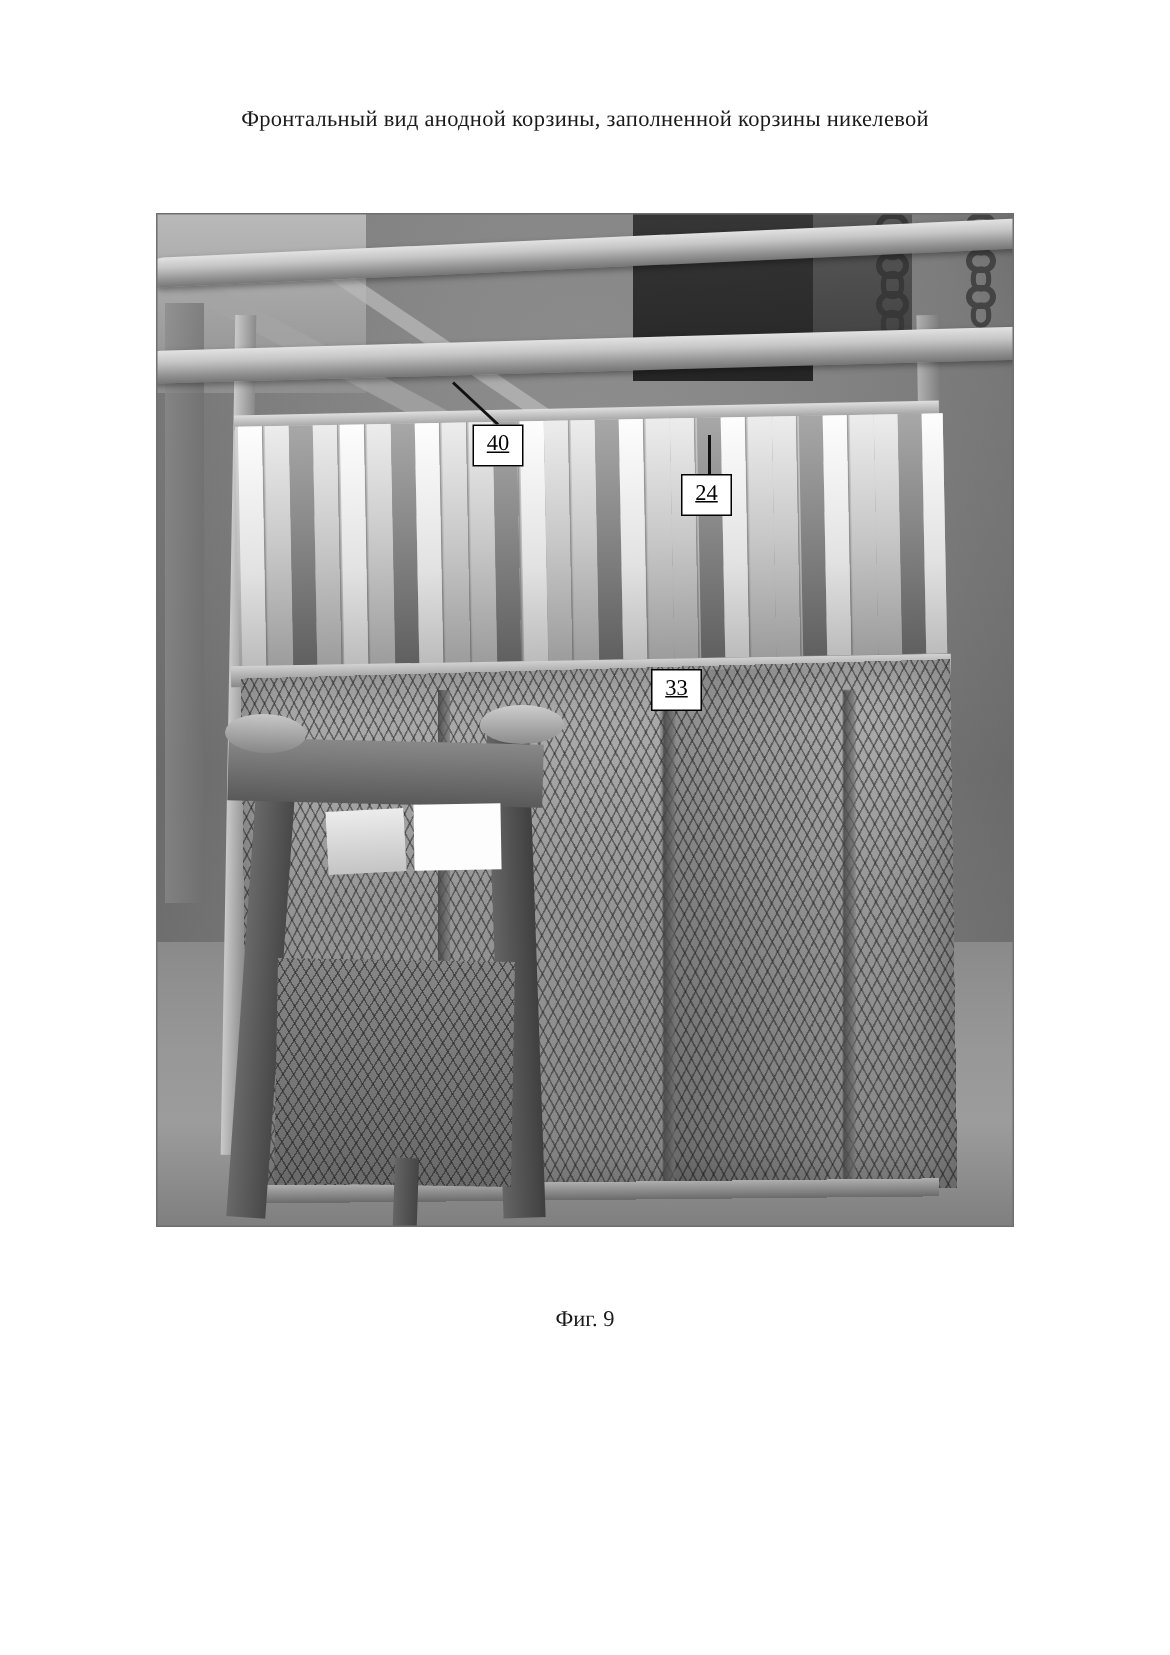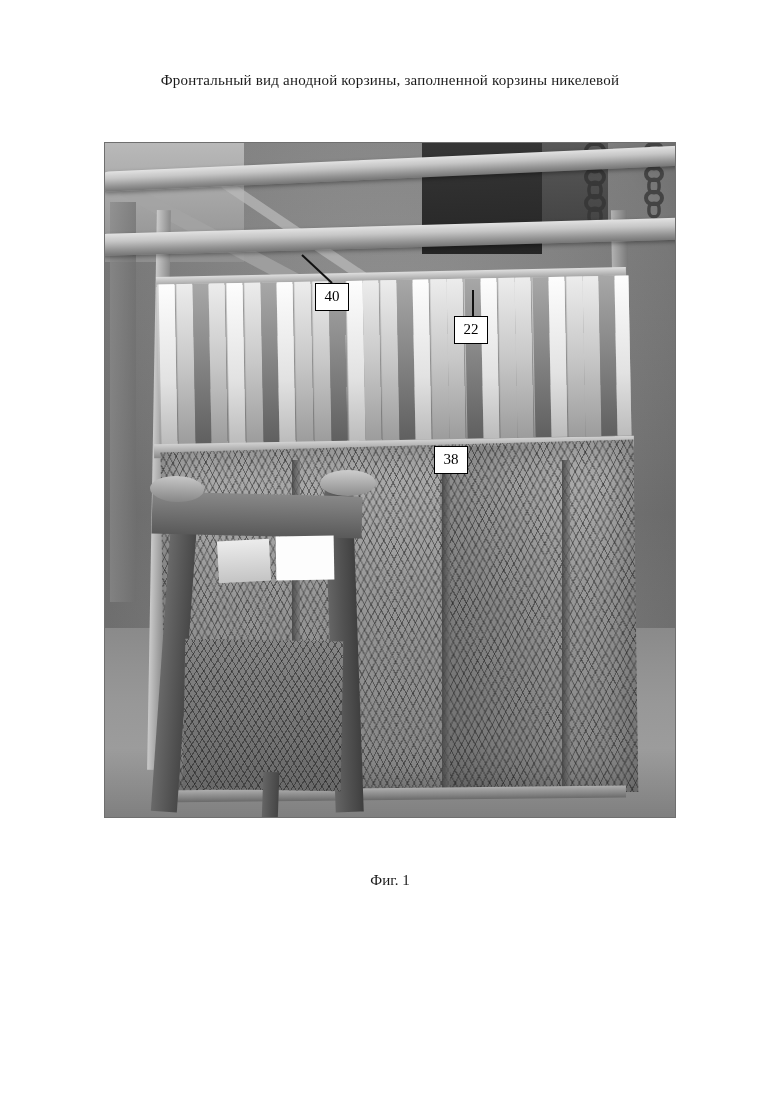--- a/index.html
+++ b/index.html
@@ -316,20 +316,21 @@
     position: absolute;
     background: #ffffff;
     border: 1px solid #000000;
     font-family: "Liberation Serif", serif;
     font-size: 15px;
     line-height: 1;
     color: #000;
     padding: 5px 8px 6px 8px;
     text-align: center;
     min-width: 16px;
+    text-decoration: underline;
   }
   .callout-40 { left: 211px; top: 141px; }
   .callout-39 { left: 350px; top: 174px; }
   .callout-38 { left: 330px; top: 304px; }
 
   .photo-border {
     position: absolute;
     inset: 0;
     border: 1px solid #6f6f6f;
     pointer-events: none;
@@ -445,21 +446,21 @@
         <div class="ladder-mesh"></div>
         <div class="ladder-leg"></div>
       </div>
 
       <svg class="leader" viewBox="0 0 572 676">
         <line x1="228" y1="141" x2="198" y2="113" stroke="#111" stroke-width="2"></line>
         <line x1="369" y1="174" x2="369" y2="148" stroke="#111" stroke-width="2"></line>
       </svg>
 
       <div class="callout callout-40">40</div>
-      <div class="callout callout-39">22</div>
-      <div class="callout callout-38">38</div>
+      <div class="callout callout-39">24</div>
+      <div class="callout callout-38">33</div>
 
       <div class="photo-border"></div>
     </div>
   </div>
 
-  <div class="caption-bottom">Фиг. 1</div>
+  <div class="caption-bottom">Фиг. 9</div>
 </div>
 
 </body></html>

